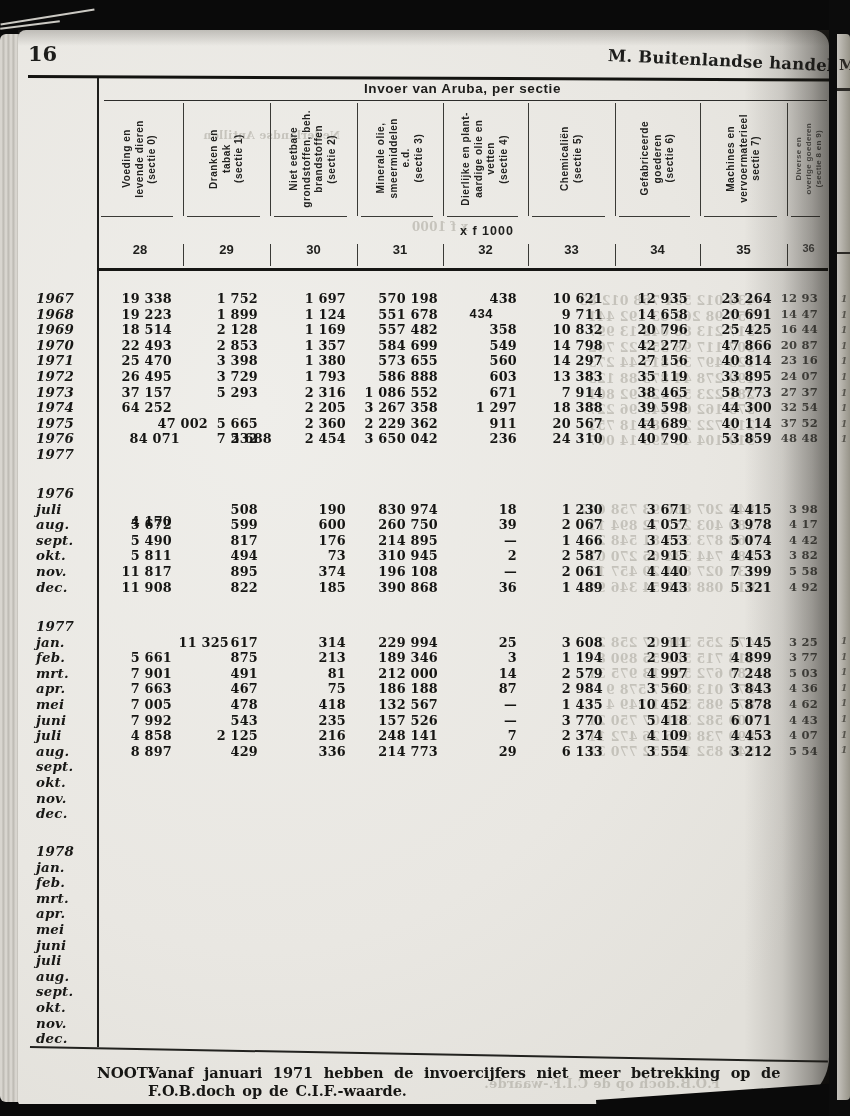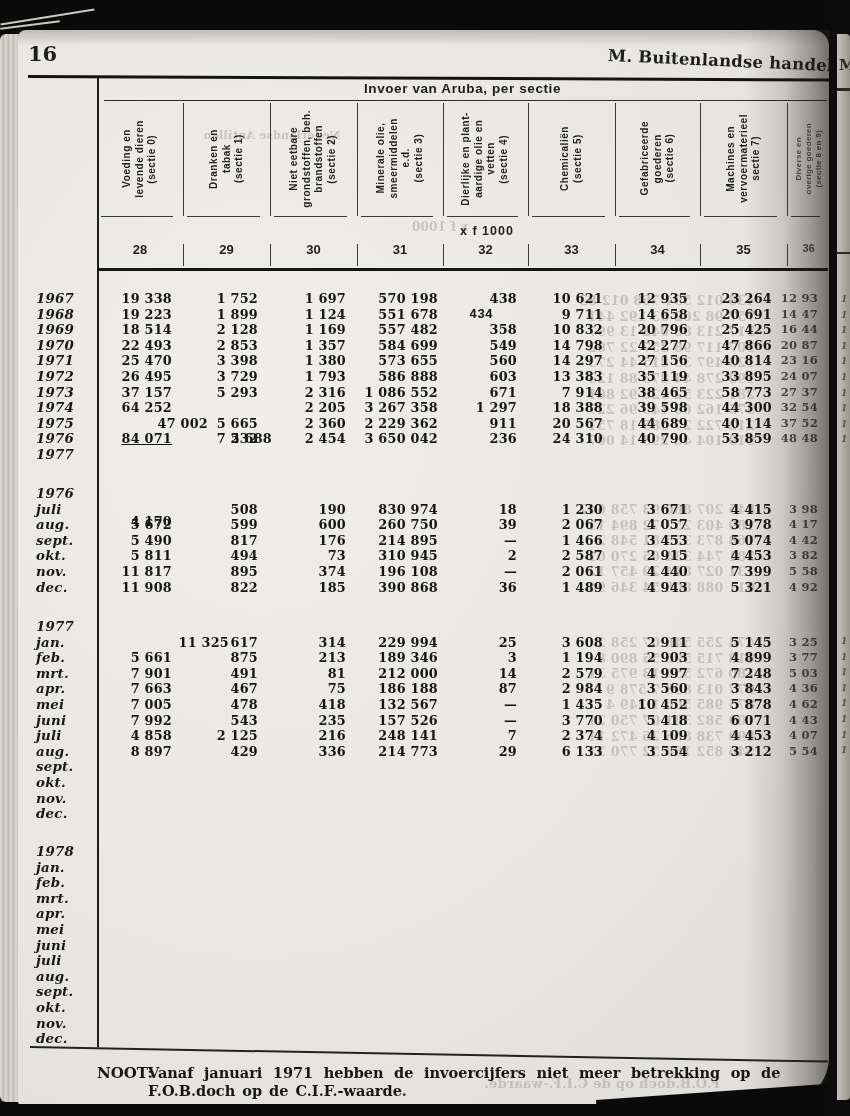--- a/index.html
+++ b/index.html
@@ -311,21 +311,21 @@
         <div class="cell" style="left: 272px; width: 74px;">2 360</div>
         <div class="cell" style="left: 359px; width: 79px;">2 229 362</div>
         <div class="cell" style="left: 445px; width: 72px;">911</div>
         <div class="cell" style="left: 530px; width: 73px;">20 567</div>
         <div class="cell" style="left: 617px; width: 71px;">44 689</div>
         <div class="cell" style="left: 702px; width: 70px;">40 114</div>
         <div class="cell last" style="left: 760px; width: 58px;">37 52</div>
       </div>
       <div class="trow" style="top: 431.4px;">
         <span class="rowlab">1976</span>
-        <div class="cell" style="left: 99px; width: 73px; text-decoration: underline;">84 071</div>
+        <div class="cell" style="left: 107px; width: 73px;">84 071</div>
         <div class="cell" style="left: 185px; width: 73px;">7 232</div>
         <div class="cell" style="left: 272px; width: 74px;">2 454</div>
         <div class="cell" style="left: 359px; width: 79px;">3 650 042</div>
         <div class="cell" style="left: 445px; width: 72px;">236</div>
         <div class="cell" style="left: 530px; width: 73px;">24 310</div>
         <div class="cell" style="left: 617px; width: 71px;">40 790</div>
         <div class="cell" style="left: 702px; width: 70px;">53 859</div>
         <div class="cell last" style="left: 760px; width: 58px;">48 48</div>
       </div>
       <div class="trow" style="top: 447px;">

